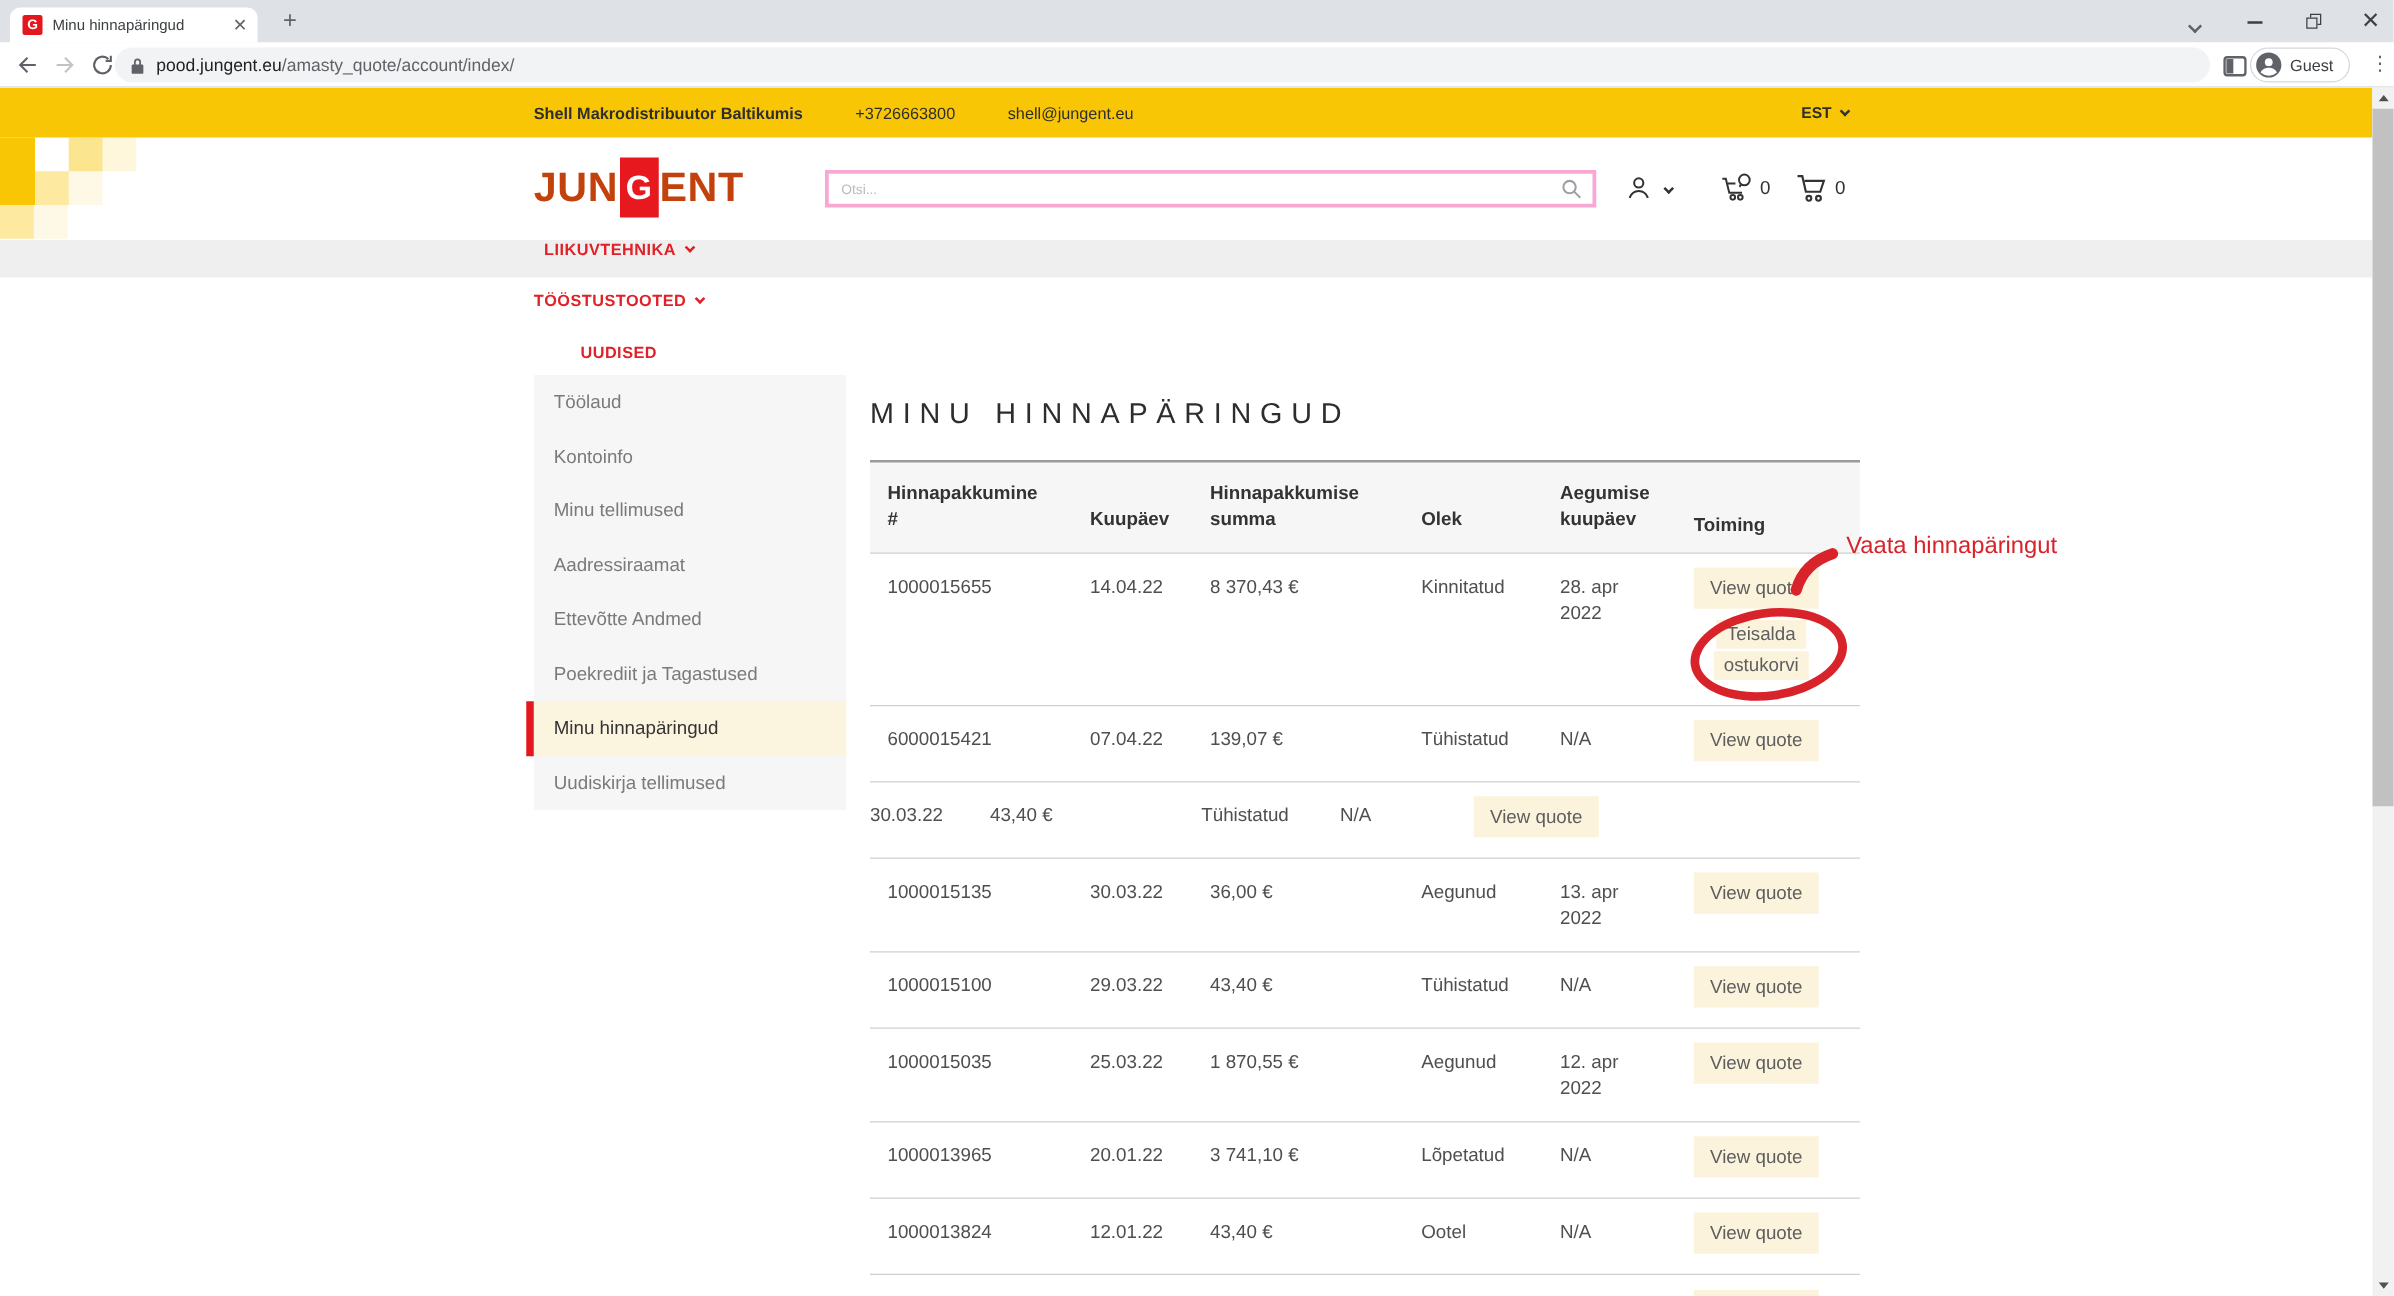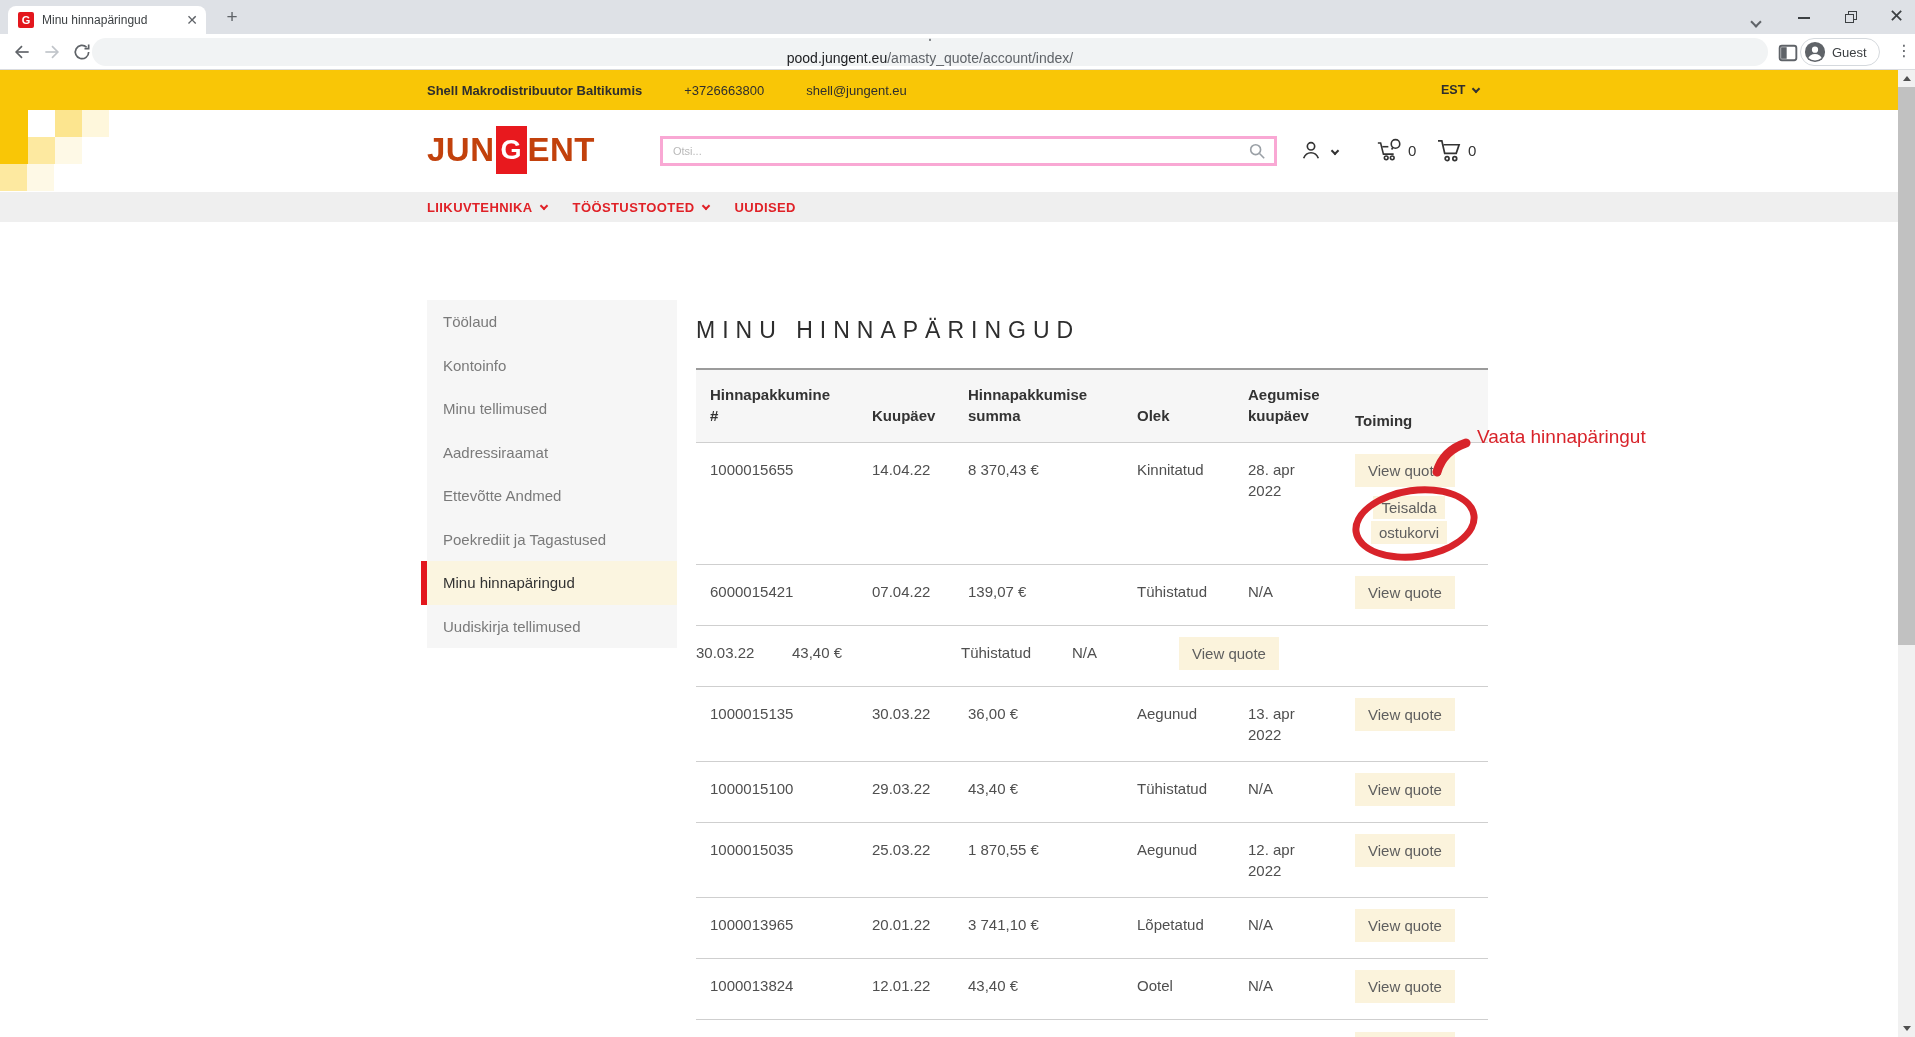--- a/index.html
+++ b/index.html
@@ -23,21 +23,21 @@
   .tabsearch { position:absolute; left:1752px; top:12px; }
   .tabsearch .chev{ width:8px; height:8px; border-color:#5f6368; }
   .win-min { position:absolute; left:1798px; top:17px; width:12px; height:2px; background:#3c4043; }
   .win-restore { position:absolute; left:1845px; top:11px; width:11px; height:11px; }
   .win-restore::before { content:""; position:absolute; left:3px; top:0; width:7px; height:7px; border:1.3px solid #3c4043; }
   .win-restore::after  { content:""; position:absolute; left:0; top:3px; width:7px; height:7px; border:1.3px solid #3c4043; background:#dee1e6; }
   .win-close { position:absolute; left:1889px; top:4px; font-size:18px; color:#3c4043; line-height:24px; }
   .toolbar { position:absolute; left:0; top:34px; width:1915px; height:36px; background:#fff; border-bottom:1px solid #dadce0; }
   .tb-ico { position:absolute; top:8px; width:20px; height:20px; }
   .omnibox { position:absolute; left:92px; top:4px; width:1676px; height:28px; background:#f1f3f4;
-             border-radius:14px; display:flex; align-items:center; padding:0 12px; gap:9px;flex-direction:column; }
+             border-radius:14px; display:flex; align-items:center; padding:0 12px; gap:9px; }
   .url { font-size:14px; color:#202124; white-space:nowrap; }
   .url .dim { color:#5f6368; }
   .guest-pill { position:absolute; left:1800px; top:4px; height:28px; border:1px solid #d5d9dd; border-radius:14px;
                 display:flex; align-items:center; gap:6px; padding:0 12px 0 3px; }
   .guest-pill span { font-size:13px; color:#3c4043; }
   .kebab { position:absolute; left:1896px; top:7px; font-size:16px; color:#5f6368; }
   
   .page { position:absolute; left:0; top:70px; width:1898px; height:967px; background:#fff; overflow:hidden; }
   .scrollbar { position:absolute; left:1898px; top:70px; width:17px; height:967px; background:#f1f1f1; }
   .sb-up, .sb-down { position:absolute; left:0; width:17px; height:17px; display:flex; align-items:center; justify-content:center; }
@@ -59,21 +59,21 @@
   .logo-g { width:31px; height:48px; background:#e8191e; color:#fff; font-size:27px; font-weight:800;
             display:flex; align-items:center; justify-content:center; margin:0 1px; }
   .search { position:absolute; left:660px; top:66px; width:617px; height:30px; border:3px solid #f9a8d4;
             background:#fff; padding:0 36px 0 10px; font-size:12px; color:#555; }
   .search::placeholder { color:#b9b9b9; font-size:11px; }
   .mag { position:absolute; left:1248px; top:72px; }
   .hdr-ico { position:absolute; }
   .count { position:absolute; font-size:15px; color:#333; }
   
   .navbar { position:absolute; left:0; top:122px; width:1898px; height:30px; background:#efefef; }
-  .nav-inner { position:absolute; left:427px; top:0; height:30px; display:flex; align-items:center; gap:26px; }
+  .nav-inner { position:absolute; left:427px; top:0; height:30px; display:flex; align-items:center; gap:26px;flex-direction:column; }
   .nav-link { display:flex; align-items:center; font-size:13px; font-weight:700; letter-spacing:.4px;
               color:#e02127; text-decoration:none; }
   .nav-link .chev { border-color:#e02127; margin-left:8px; margin-top:-3px; }
   
   .sidebar { position:absolute; left:427px; top:230px; width:250px; height:348px; background:#f6f6f6;
              display:flex; flex-direction:column; }
   .side-item { height:43.5px; display:flex; align-items:center; padding-left:16px; font-size:15px;
                color:#7a7a7a; text-decoration:none; position:relative; }
   .side-item.active { background:#fbf5e0; color:#333; }
   .side-item.active::before { content:""; position:absolute; left:-6px; top:0; bottom:0; width:6px; background:#e3171d; }

